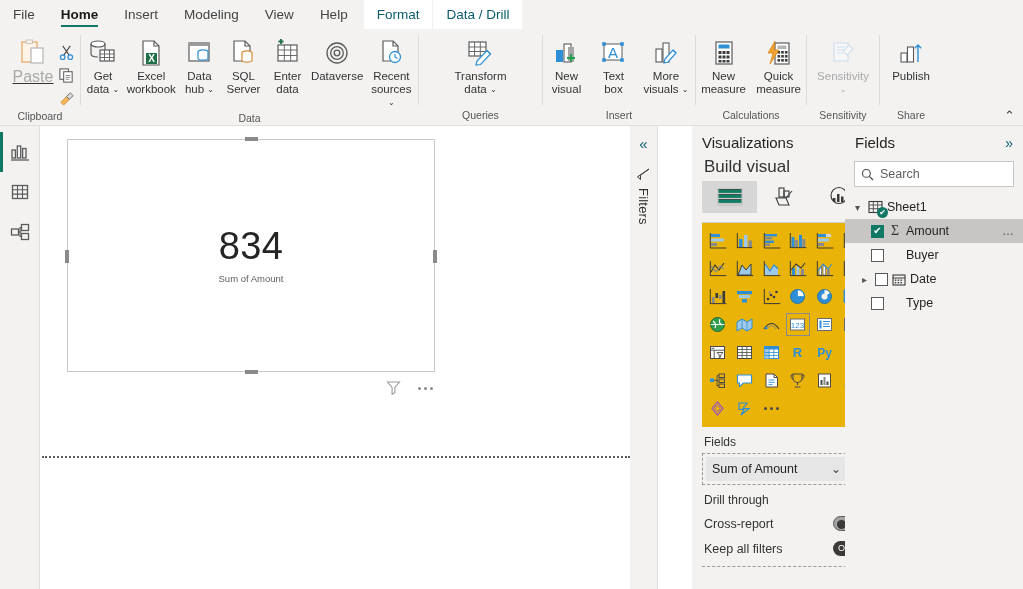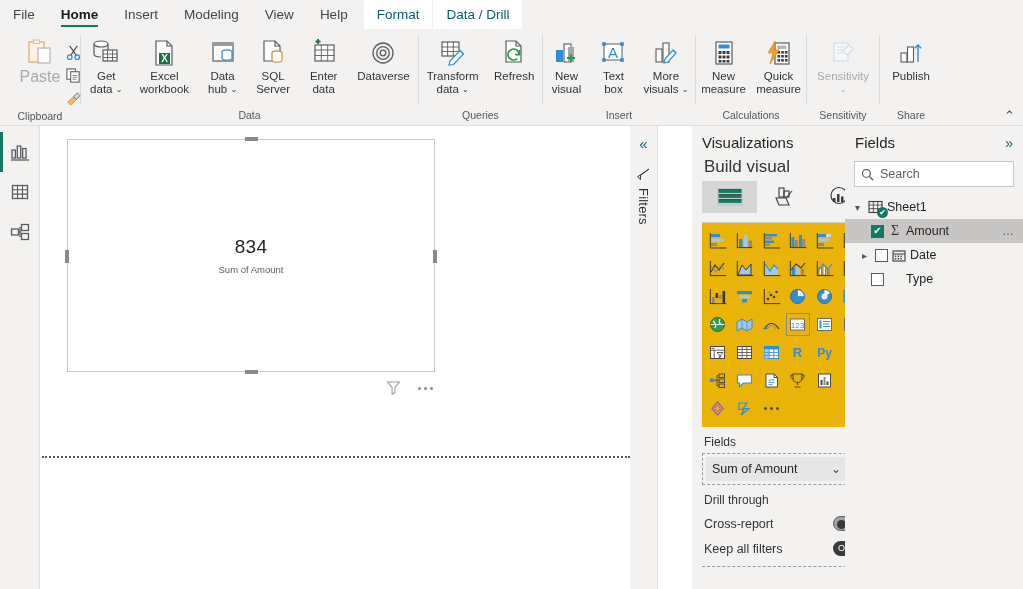--- a/index.html
+++ b/index.html
@@ -58,21 +58,21 @@
   }
   .rbtn .ico { height: 34px; display: flex; align-items: center; justify-content: center; }
   .rbtn .lbl {
     font-size: 11.5px; color: #333; text-align: center; line-height: 13px;
     max-width: 60px;
   }
   .rbtn.disabled .lbl { color: #a9a9a9; }
   .caret { font-size: 8px; vertical-align: middle; }
 
   
-  .clipgrp { display: flex; align-items: flex-start; padding: 4px 6px 0 19px; }
+  .clipgrp { display: flex; align-items: flex-start; padding: 4px 6px 0 12px; text-decoration: underline; }
   .clipbig { display: flex; flex-direction: column; align-items: center; width: 42px; }
   .clipsmall { display: flex; flex-direction: column; gap: 1px; padding-top: 3px; }
   .clipsmall .si { width: 24px; height: 22px; display: flex; align-items: center; justify-content: center; }
 
   
   .rail {
     position: absolute; top: 126px; left: 0; width: 40px; height: 463px;
     background: #f3f2f1; border-right: 1px solid #e1dfdd;
     padding-top: 6px;
   }
@@ -91,21 +91,21 @@
   }
   .page-dashed {
     position: absolute; left: 1px; right: 0; top: 330px; height: 0;
     border-top: 2px dotted #595959;
   }
   .card-wrap { position: absolute; left: 26px; top: 13px; width: 368px; height: 233px; }
   .card {
     position: absolute; inset: 0; border: 1px solid #c8c8c8; background: #fff;
     display: flex; flex-direction: column; align-items: center; justify-content: center;
   }
-  .card-value { font-size: 19px; color: #252423; line-height: 1; letter-spacing: .3px; }
+  .card-value { font-size: 38px; color: #252423; line-height: 1; letter-spacing: .3px; }
   .card-label { font-size: 9.5px; color: #605e5c; margin-top: 8px; }
 
   
   .h { position: absolute; background: #8a8a8a; }
   .corner { width: 11px; height: 11px; border: 2px solid #8a8a8a; background: transparent; }
   .corner.tl { left: -1px; top: -1px; border-right: none; border-bottom: none; }
   .corner.tr { right: -1px; top: -1px; border-left: none; border-bottom: none; }
   .corner.bl { left: -1px; bottom: -1px; border-right: none; border-top: none; }
   .corner.br { right: -1px; bottom: -1px; border-left: none; border-top: none; }
   .mid-t { width: 13px; height: 4px; left: 50%; margin-left: -6px; top: -2px; }
@@ -359,51 +359,52 @@
           <span class="ico">
             <svg width="30" height="30" viewBox="0 0 30 30">
               <circle cx="15" cy="15" r="10" fill="none" stroke="#5b5b5b" stroke-width="1.3"></circle>
               <circle cx="15" cy="15" r="6.3" fill="none" stroke="#5b5b5b" stroke-width="1.3"></circle>
               <circle cx="15" cy="15" r="2.8" fill="none" stroke="#5b5b5b" stroke-width="1.3"></circle>
             </svg>
           </span>
           <span class="lbl">Dataverse</span>
         </div>
 
+        <div class="rbtn">
+          <span class="ico">
+            <svg width="30" height="30" viewBox="0 0 30 30">
+              <path d="M7 3h10l5 5v15H7z" fill="#fff" stroke="#5b5b5b" stroke-width="1.2"></path>
+              <path d="M17 3v5h5" fill="none" stroke="#5b5b5b" stroke-width="1.2"></path>
+              <circle cx="19" cy="19" r="5.5" fill="#fff" stroke="#2e8fd6" stroke-width="1.3"></circle>
+              <path d="M19 15.8V19l2.4 1.6" stroke="#2e8fd6" stroke-width="1.2" fill="none"></path>
+            </svg>
+          </span>
+          <span class="lbl">Recent</span>
+          <span class="lbl"><span>sources</span> <span class="caret">⌄</span></span>
+        </div>
 
       </div>
       <div class="rgroup-label">Data</div>
     </div>
 
     <div class="rgroup-sep"></div>
 
     <div class="rgroup" style="width:123px;">
       <div class="rgroup-items" style="justify-content:space-around;">
         <div class="rbtn">
           <span class="ico">
             <svg width="30" height="30" viewBox="0 0 30 30">
               <rect x="4" y="4" width="17" height="14" fill="#fff" stroke="#5b5b5b" stroke-width="1.2"></rect>
               <path d="M4 9h17 M4 13.5h17 M9.6 4v14 M15.3 4v14" stroke="#5b5b5b" stroke-width=".9"></path>
               <path d="M12 23 L22 12.5 L25.5 16 L15.5 26.5 L11 27 Z" fill="#fff" stroke="#2e8fd6" stroke-width="1.2"></path>
               <path d="M22 12.5 L25.5 16" stroke="#2e8fd6" stroke-width="1.2"></path>
             </svg>
           </span>
           <span class="lbl">Transform</span>
           <span class="lbl"><span>data</span> <span class="caret">⌄</span></span>
-        </div>
-        <div class="rbtn">
-          <span class="ico">
-            <svg width="30" height="30" viewBox="0 0 30 30">
-              <path d="M7 3h10l5 5v16H7z" fill="#fff" stroke="#5b5b5b" stroke-width="1.2"></path>
-              <path d="M17 3v5h5" fill="none" stroke="#5b5b5b" stroke-width="1.2"></path>
-              <path d="M20 16.5a5.5 5.5 0 1 0-1.8 4.1" fill="none" stroke="#1e9e4a" stroke-width="1.6"></path>
-              <path d="M20.5 12v4.6h-4.4" fill="none" stroke="#1e9e4a" stroke-width="1.6"></path>
-            </svg>
-          </span>
-          <span class="lbl">Refresh</span>
         </div>
       </div>
       <div class="rgroup-label">Queries</div>
     </div>
 
     <div class="rgroup-sep"></div>
 
     <div class="rgroup" style="width:152px;">
       <div class="rgroup-items" style="justify-content:space-around;">
         <div class="rbtn">
@@ -1019,20 +1020,25 @@
       <span>Sheet1</span>
     </div>
 
     <div class="tree-row sel" style="padding-left:26px;">
       <span class="cbx checked"></span>
       <span class="sigma">Σ</span>
       <span>Amount</span>
       <span class="row-more">…</span>
     </div>
 
+    <div class="tree-row" style="padding-left:26px;">
+      <span class="cbx"></span>
+      <span style="width:14px;"></span>
+      <span>Buyer</span>
+    </div>
 
     <div class="tree-row" style="padding-left:13px;">
       <span class="expander">▸</span>
       <span class="cbx"></span>
       <span>
         <svg width="14" height="13" viewBox="0 0 14 13">
           <rect x="1" y="2" width="12" height="10" fill="none" stroke="#3a3a3a" stroke-width="1.1"></rect>
           <path d="M1 5h12" stroke="#3a3a3a" stroke-width="1"></path>
           <g fill="#3a3a3a">
               <rect x="2.8" y="6.5" width="1.5" height="1.4"></rect>

